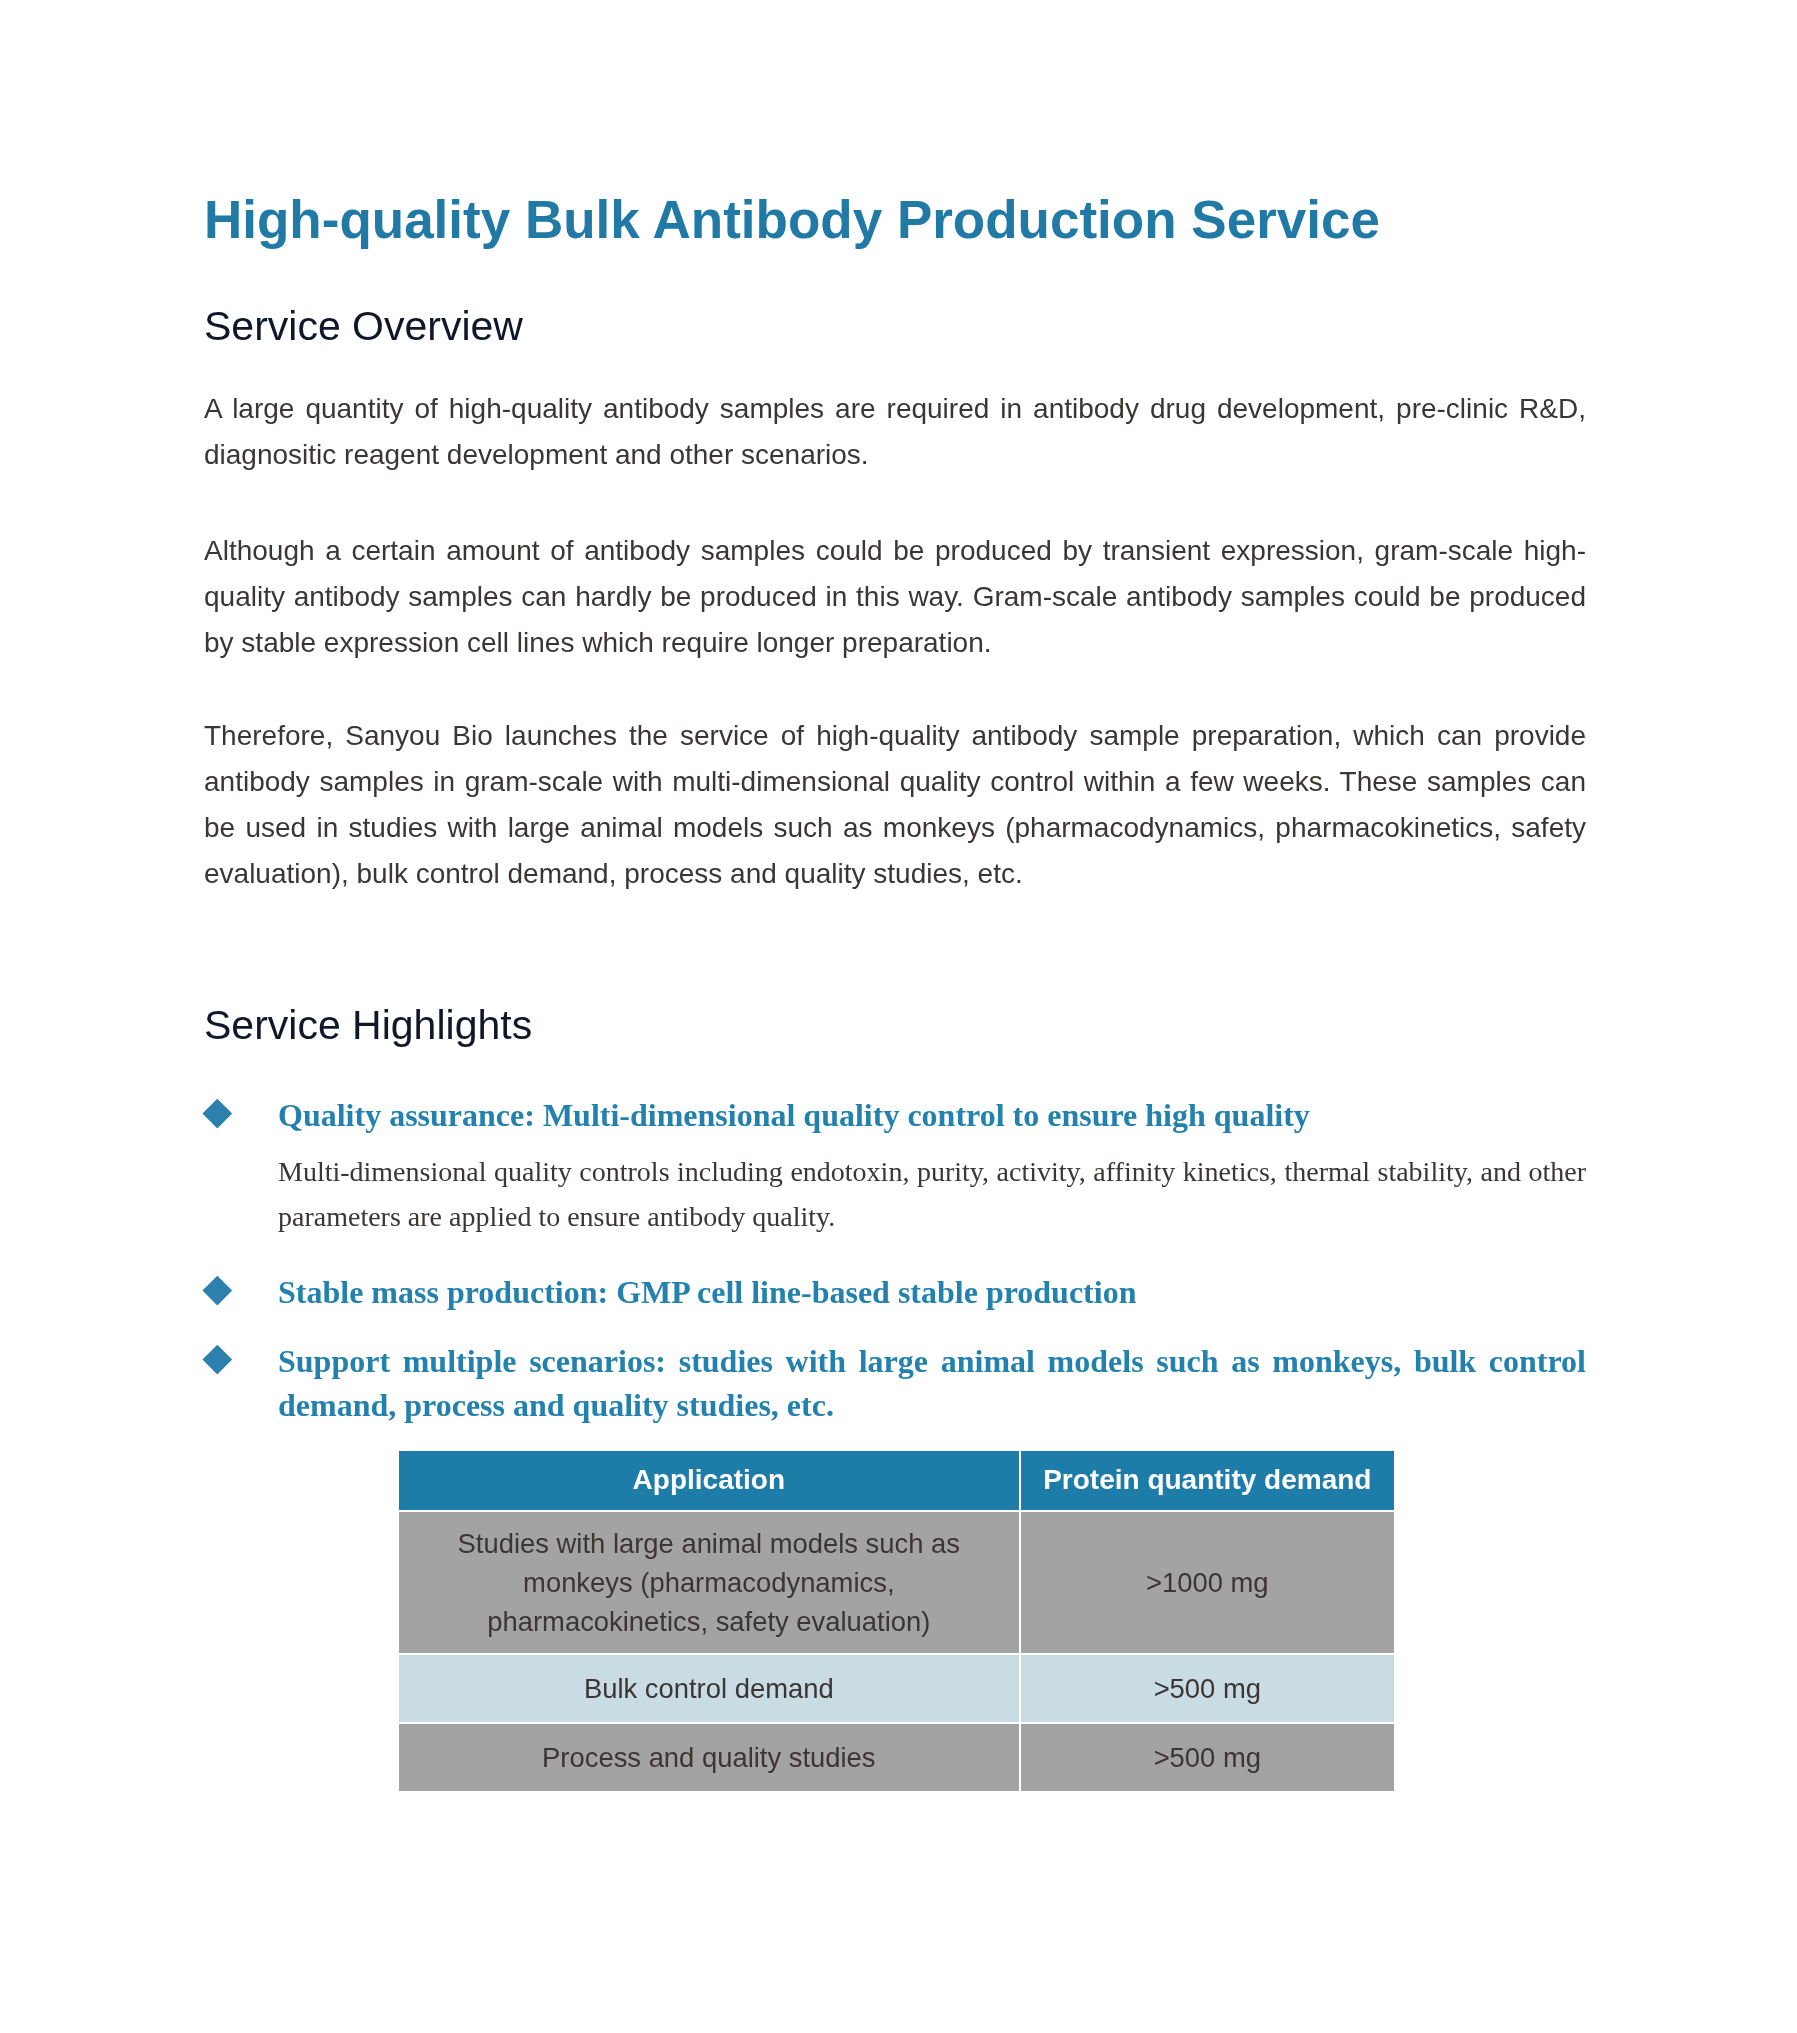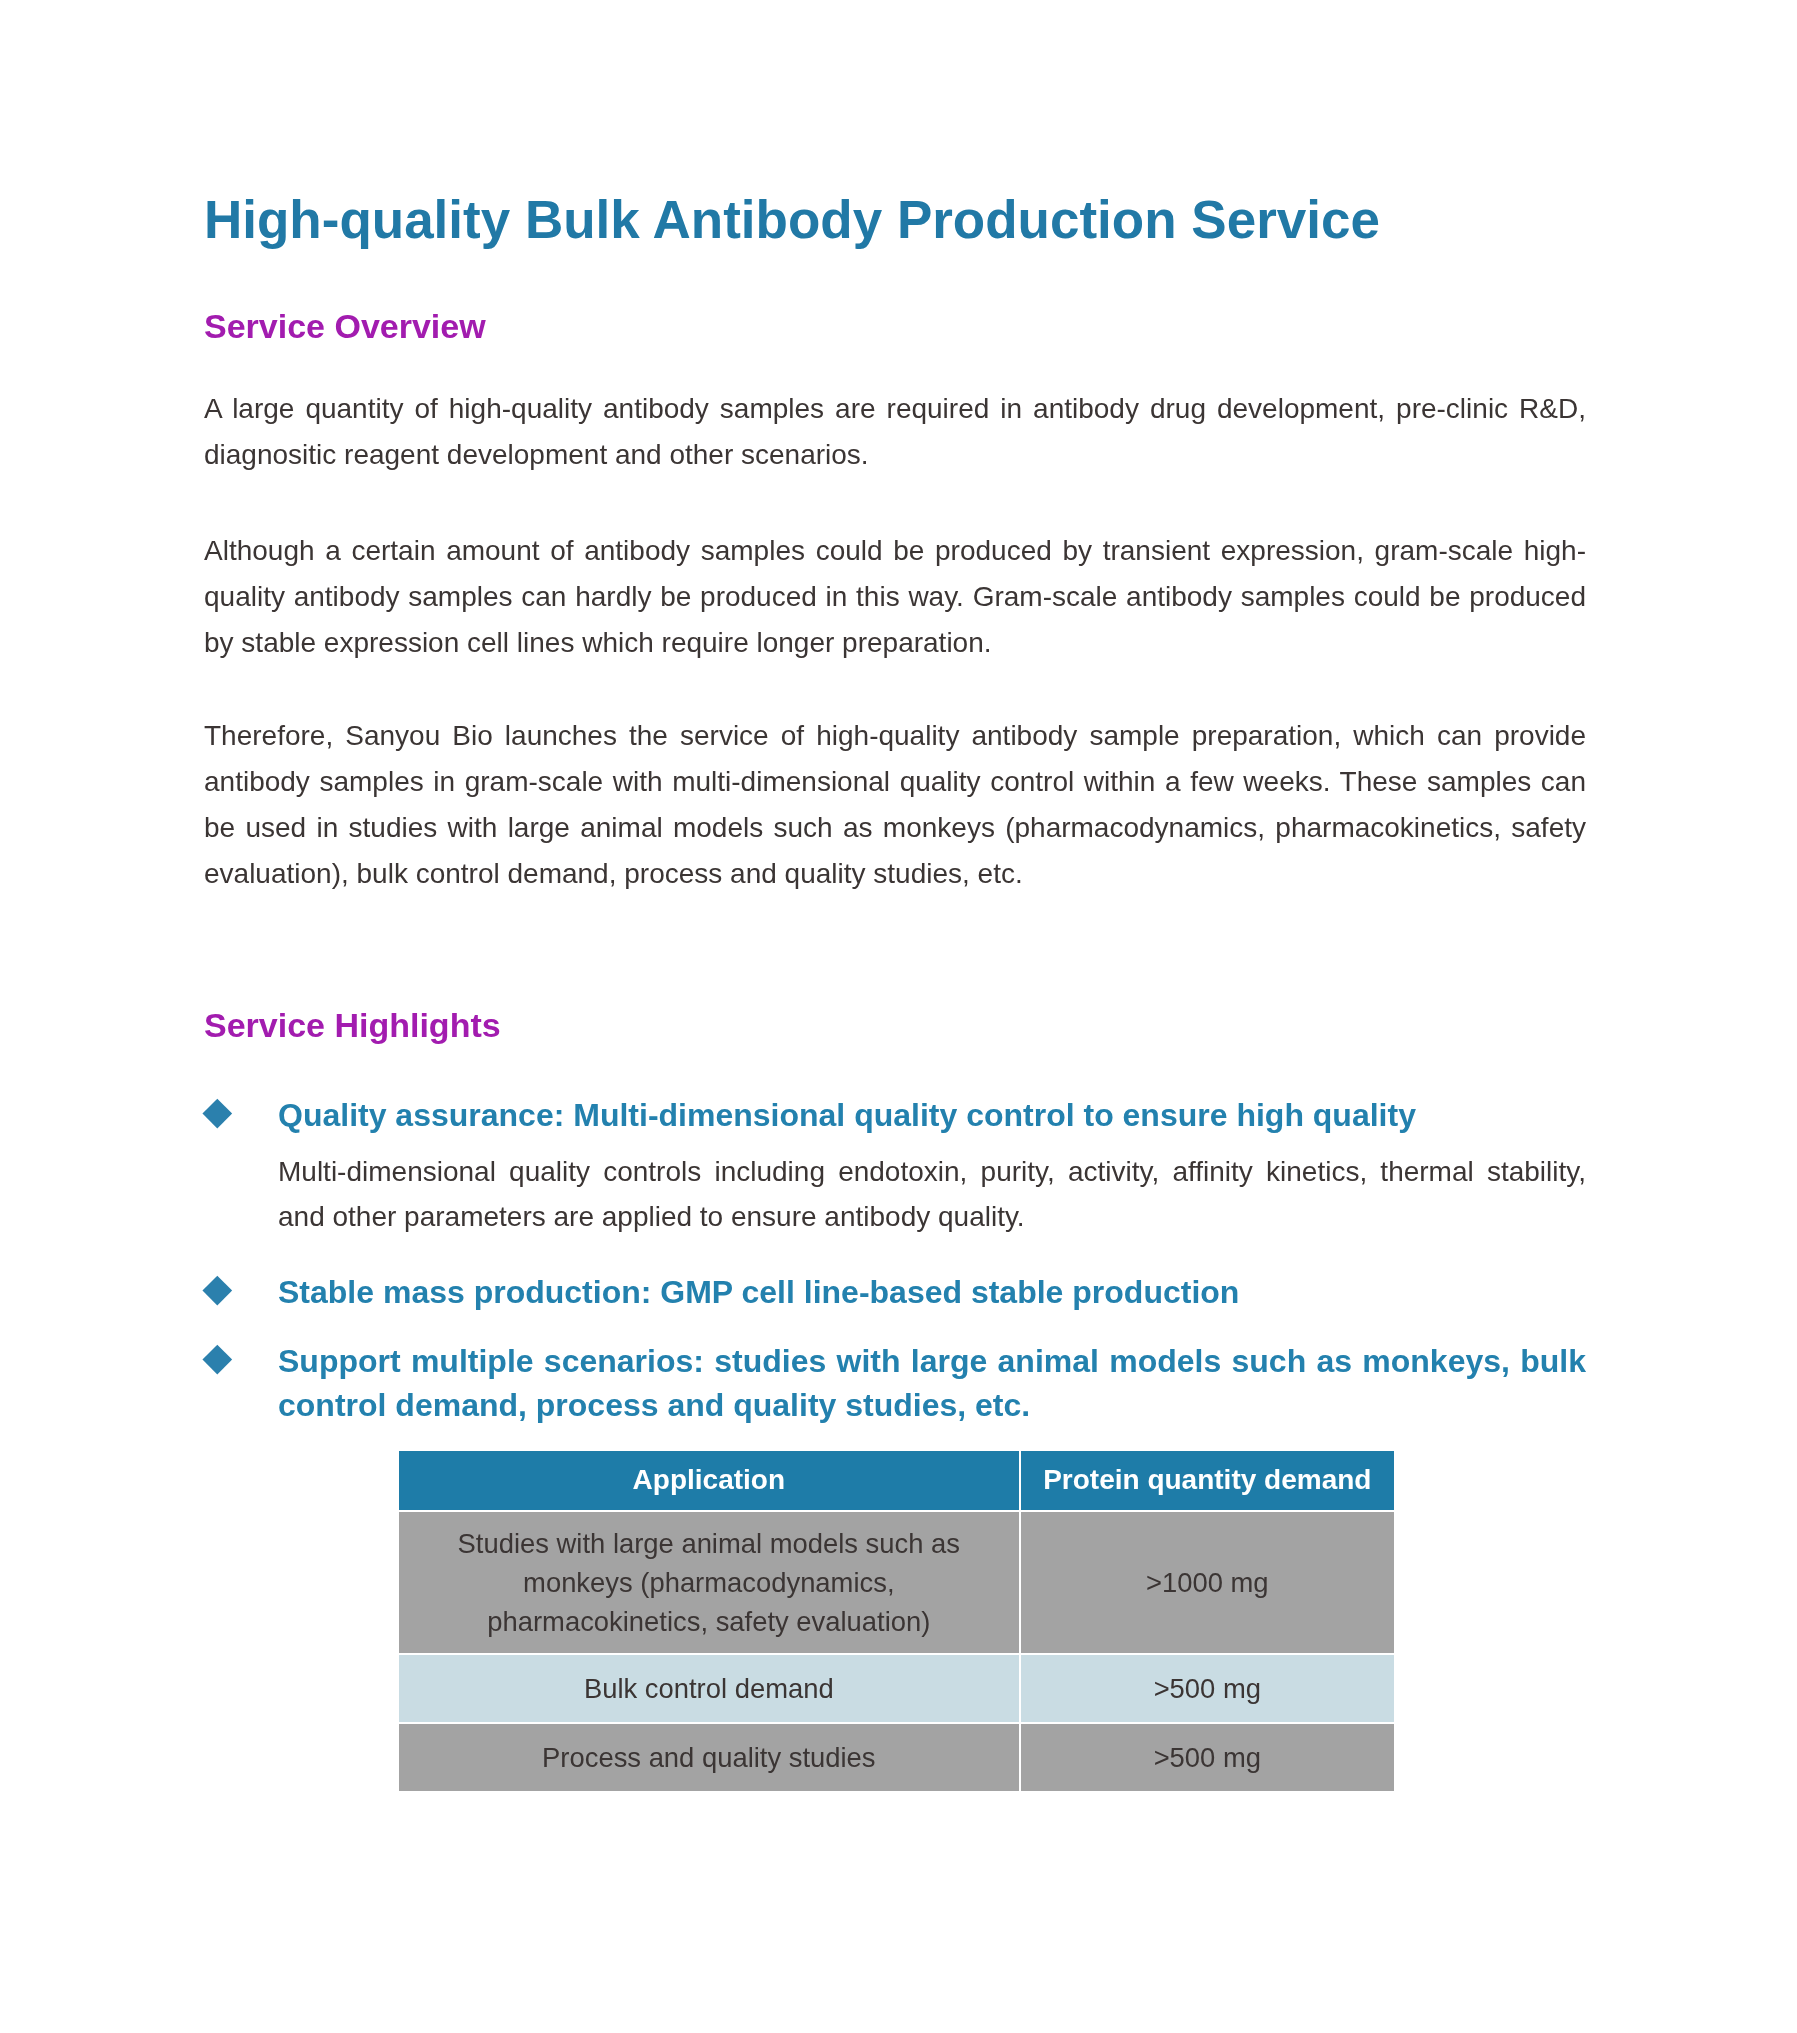--- a/index.html
+++ b/index.html
@@ -19,40 +19,41 @@
     width: 1382px;
   }
   .doc-title {
     margin: 189px 0 16px 0;
     font-size: 53px;
     line-height: 61px;
     font-weight: 700;
     color: #2179a6;
   }
   .section-heading {
-    font-size: 34px;
+    font-size: 41px;
     line-height: 49px;
-    font-weight: 700;
-    color: #a21caf;
+    font-weight: 400;
+    color: #0f172a;
   }
   #overview-heading { margin: 52px 0 0 0; }
   #highlights-heading { margin: 104px 0 0 0; }
   .body-para {
     margin: 0;
     font-size: 28px;
     line-height: 46px;
     text-align: justify;
   }
   #para-1 { margin-top: 35px; }
   #para-2 { margin-top: 50px; }
   #para-3 { margin-top: 47px; }
 
   .bullet {
     position: relative;
     padding-left: 74px;
+    font-family: Liberation Serif, serif;
   }
   .bullet .diamond {
     position: absolute;
     left: 2.9px;
     top: 9.8px;
     width: 20.6px;
     height: 20.6px;
     background: #2b80ad;
     transform: rotate(45deg);
   }

